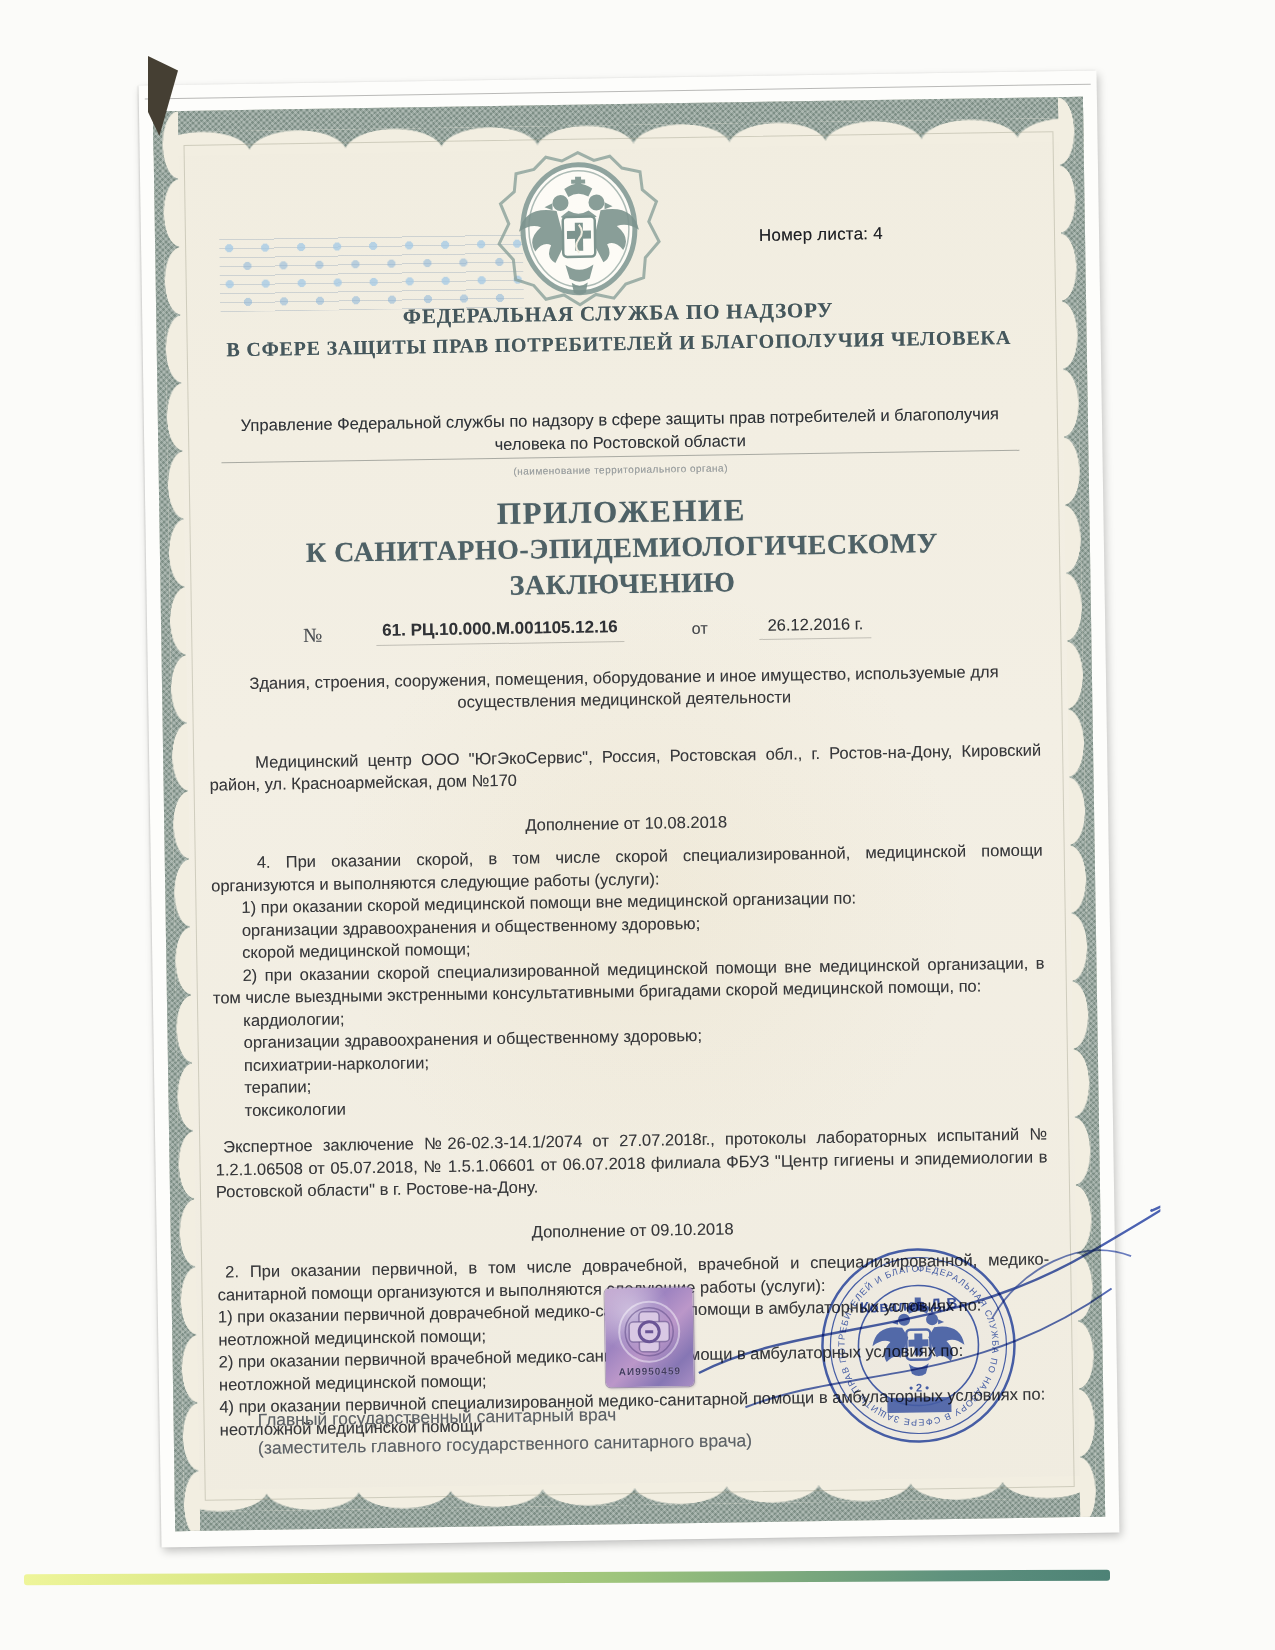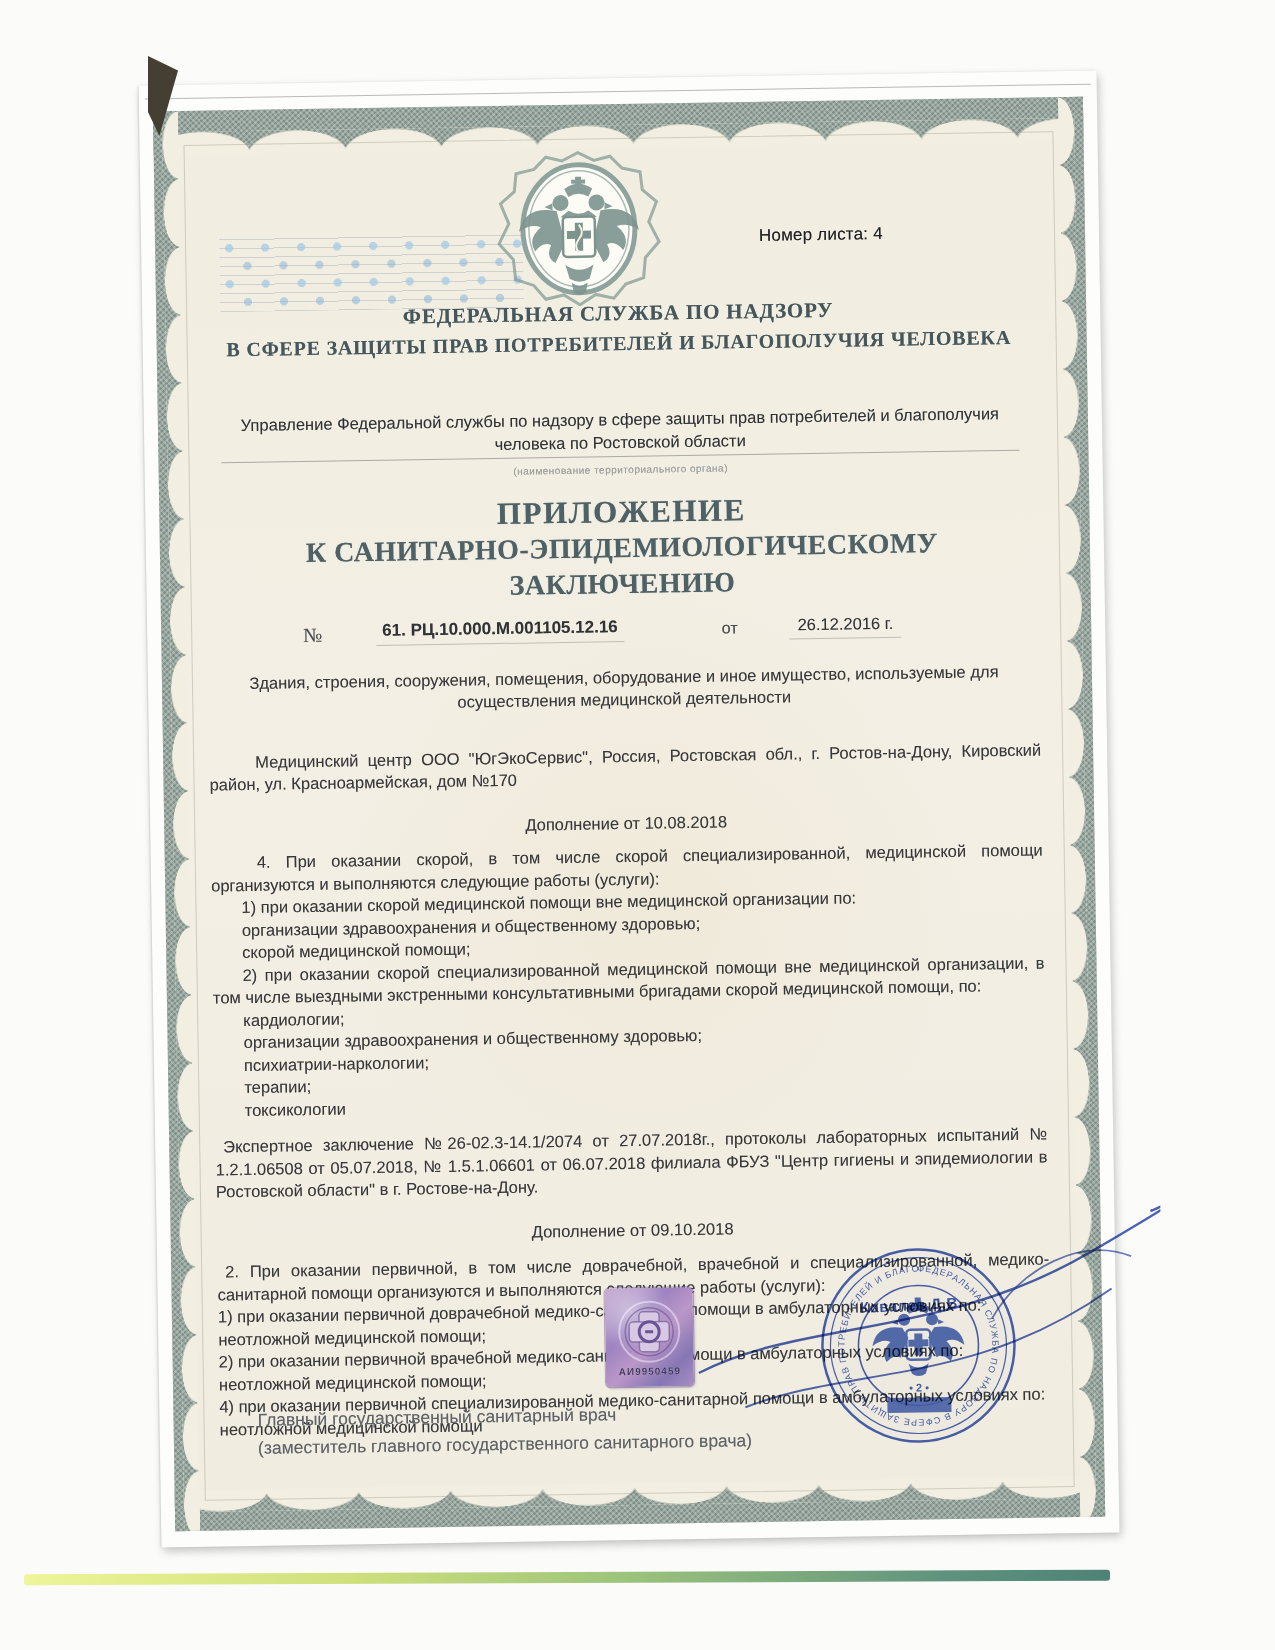--- a/index.html
+++ b/index.html
@@ -102,21 +102,21 @@
   .title1,.title2{
     text-align:center;font-family:"Liberation Serif",serif;font-weight:bold;
     color:#4e6166;text-shadow:0 0 .7px rgba(78,97,102,.55);
   }
   .title1{font-size:31px;line-height:36px;margin-top:12px;letter-spacing:1.5px;}
   .title2{font-size:28px;line-height:36px;letter-spacing:.5px;}
   .numrow{display:flex;align-items:flex-end;margin-top:14px;height:26px;}
   .no-sign{font-family:"Liberation Serif",serif;font-size:20px;color:#4b4f53;margin-left:96px;}
   .cert-number{font-weight:bold;font-size:17px;margin-left:54px;color:#303236;
     border-bottom:1px solid rgba(120,120,115,.4);padding:0 6px 2px;}
-  .ot-label{margin-left:98px;color:#45484c;font-size:16px;}
+  .ot-label{margin-left:68px;color:#45484c;font-size:16px;}
   .cert-date{margin-left:52px;font-size:16.5px;color:#303236;
     border-bottom:1px solid rgba(120,120,115,.4);padding:0 8px 2px;}
   .subject{text-align:center;margin-top:24px;}
   .org{margin-top:34px;text-align:justify;text-indent:46px;}
   .supp-head{text-align:center;margin-top:22px;}
   .supp-para{margin-top:11px;text-align:justify;text-indent:46px;}
   .supp-para2{margin-top:13px;text-align:justify;text-indent:8px;}
   .item{text-align:justify;}
   .ind{text-indent:30px;}
   .expert{margin-top:14px;text-align:justify;text-indent:8px;}

